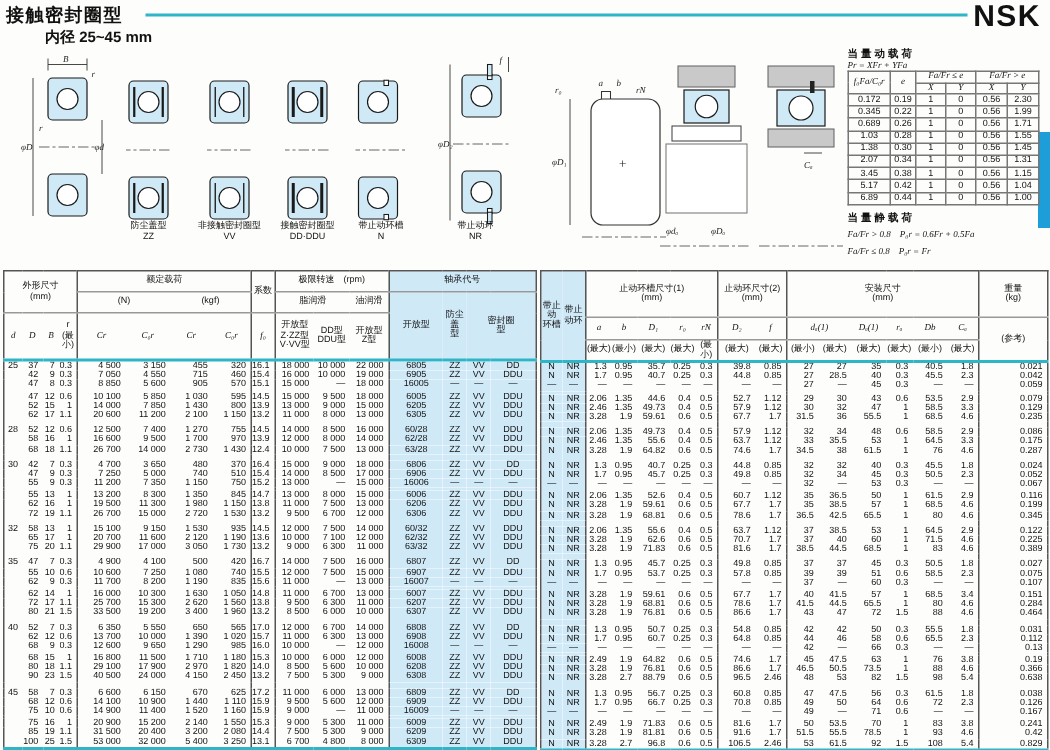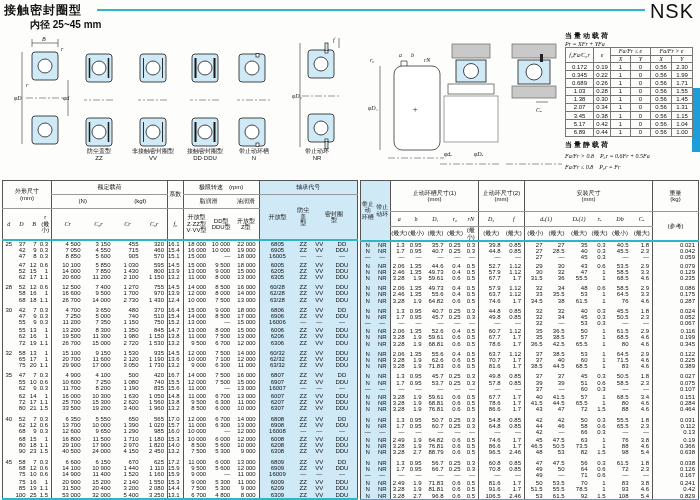--- a/index.html
+++ b/index.html
@@ -2,21 +2,21 @@
 <html><head>
 <meta charset="utf-8">
 <style>
   html,body{margin:0;padding:0}
   body{width:700px;height:500px;position:relative;overflow:hidden;background:#fdfdfc;
        font-family:"Liberation Sans",sans-serif;color:#111;-webkit-font-smoothing:antialiased}
   .abs{position:absolute}
   #page-title{left:4px;top:2px;font-size:12px;font-weight:bold;letter-spacing:1px}
   #title-rule{left:97px;top:9px;width:548px;height:2px;background:#2fb5c8}
   #subtitle{left:30px;top:18px;font-size:10px;font-weight:bold}
-  #brand{right:6px;top:0px;font-size:20px;font-weight:400;letter-spacing:1px}
+  #brand{right:6px;top:0px;font-size:20px;font-weight:700;letter-spacing:1px}
   #side-tab{right:0;top:88px;width:8px;height:64px;background:#1e9ed9}
 
   svg text{font-family:"Liberation Serif","DejaVu Serif",serif;font-style:italic;font-size:6px;fill:#222}
   .cap{font-size:6px;line-height:7px;text-align:center;white-space:nowrap;transform:translateX(-50%)}
 
   
   .dt{border-collapse:collapse;table-layout:fixed;font-size:6px;line-height:6.1px;
       border:1px solid #555;border-bottom:2px solid #2fb5c8}
   .dt thead{border-bottom:2px solid #2fb5c8}
   .dt th{font-weight:normal;text-align:center;vertical-align:middle;white-space:pre-line;

